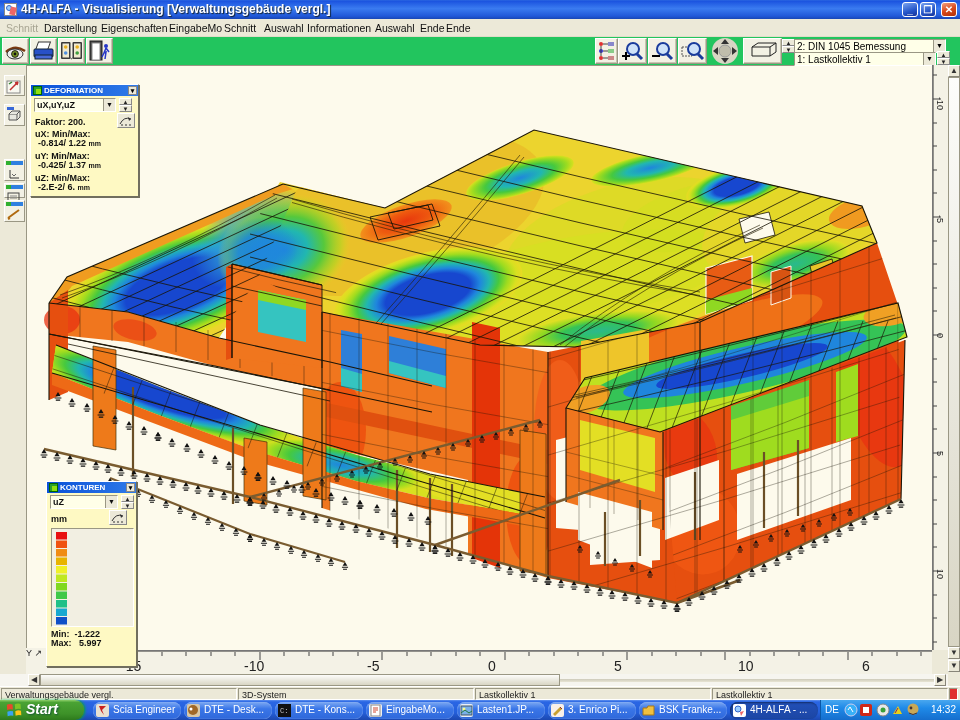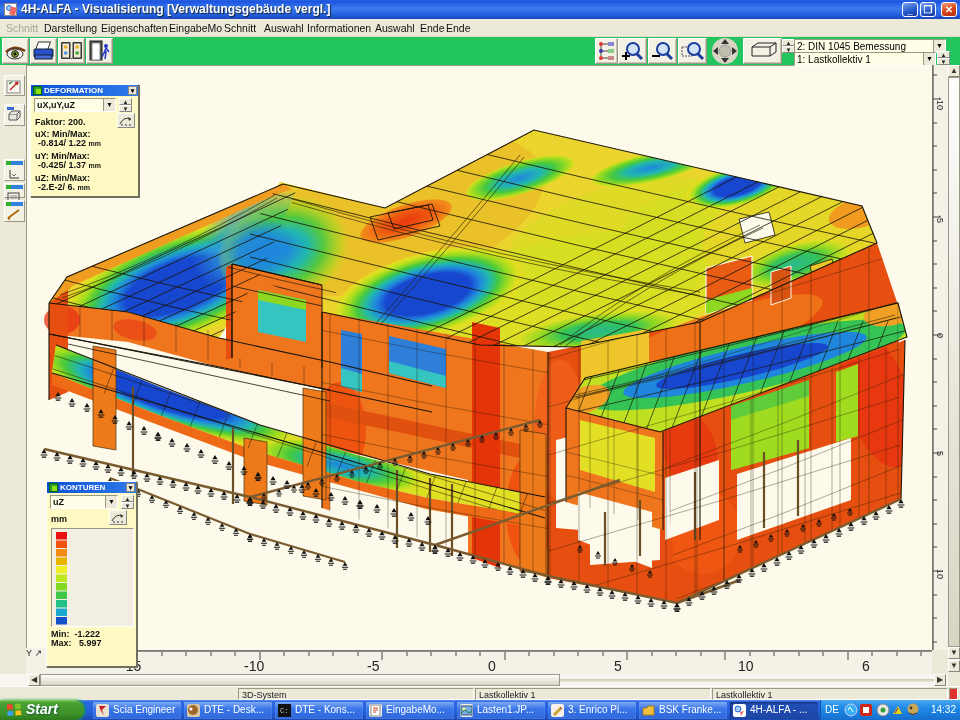--- a/index.html
+++ b/index.html
@@ -29,21 +29,21 @@
 .thumb{background:linear-gradient(#fdfdfb,#d8d5c4);border:1px solid #9a9784}
 #statusbar{position:absolute;left:0;top:686px;width:960px;height:14px;background:#ece9d8;font-size:9px;color:#222;border-top:1px solid #fff}
 #statusbar .cell{position:absolute;top:1px;height:12px;border:1px solid #9a9784;border-bottom-color:#fff;border-right-color:#fff;padding:1px 3px}
 #taskbar{position:absolute;left:0;top:700px;width:960px;height:20px;
  background:linear-gradient(#5e90ee 0%,#2a66e4 9%,#2460dc 60%,#1c48b0 100%)}
 #startbtn{position:absolute;left:0;top:0;width:84px;height:20px;border-radius:0 9px 9px 0;
  background:linear-gradient(#8ece6a 0%,#4aa334 12%,#3d9128 70%,#2d7a1c 100%);box-shadow:1px 0 3px #0a3;
  color:#fff;font-style:italic;font-weight:bold;font-size:14px;text-shadow:1px 1px 2px #153}
 #startbtn .flag{position:absolute;left:6px;top:2px;width:16px;height:15px}
 #startbtn .stxt{position:absolute;left:26px;top:1px}
-.task{position:absolute;top:2px;height:17px;border-radius:2px;background:linear-gradient(#7da9f2,#3a76e8 40%,#2f68da);
+.task{position:absolute;top:2px;height:17px;border-radius:8px;background:linear-gradient(#7da9f2,#3a76e8 40%,#2f68da);
  box-shadow:inset 0 0 1px #bcd4ff;color:#fff;font-size:10px;overflow:hidden;white-space:nowrap;padding:2px 3px 0 20px}
 .task.active{background:linear-gradient(#2250b8,#1c46a4);box-shadow:inset 1px 1px 2px #122c66}
 .task .ticn{position:absolute;left:3px;top:2px;width:13px;height:13px;border-radius:2px}
 #tray{position:absolute;right:0;top:0;width:140px;height:20px;background:linear-gradient(#49a7ef 0%,#1f8ae8 40%,#156ecd 100%);
  border-left:1px solid #0a58a8;color:#fff;font-size:10px}
 .panel{position:absolute;background:#fef9c3;border:1px solid #fff;border-right-color:#716f5e;border-bottom-color:#716f5e;box-shadow:1px 1px 0 #716f5e;font-family:Liberation Sans, sans-serif;font-size:9px;font-weight:bold;color:#111}
 .ptitle{height:11px;background:linear-gradient(90deg,#0a50d8,#2f7ae8);color:#fff;font-weight:bold;font-size:8px;padding:1px 2px 0 13px;position:relative}
 .ptitle .picn{position:absolute;left:2px;top:1px;width:9px;height:9px;background:#2aa02a;border:1px solid #060}
 .ptitle .picn i{position:absolute;right:0;bottom:0;width:5px;height:5px;background:#8fe00f}
 .pclose{position:absolute;right:1px;top:1px;width:9px;height:9px;background:#ece9d8;border:1px solid #888;font-size:7px;line-height:7px;text-align:center;color:#000}
@@ -908,20 +908,21 @@
 <div style="position:absolute;left:26px;top:648px;width:20px;height:14px;background:#f4f2e6;color:#222;font-size:9px">Y&nbsp;↗</div>
 
 <div id="hscroll">
  <div class="sbtn" style="left:28px;top:0">◀</div>
  <div class="thumb" style="position:absolute;left:40px;top:0;width:520px;height:12px"></div>
  <div style="position:absolute;left:560px;top:5px;width:374px;height:3px;background:linear-gradient(#cdcaba,#e8e5d4)"></div>
  <div class="sbtn" style="left:934px;top:0">▶</div>
 </div>
 
 <div id="statusbar">
+ <div class="cell" style="left:1px;width:236px">Verwaltungsgebäude vergl.</div>
  <div class="cell" style="left:238px;width:236px">3D-System</div>
  <div class="cell" style="left:475px;width:236px">Lastkollektiv 1</div>
  <div class="cell" style="left:712px;width:236px">Lastkollektiv 1</div>
  <div class="cell" style="left:949px;width:9px;background:#e03030"></div>
 </div>
 
 <div id="taskbar">
  <div id="startbtn">
       <svg class="flag" viewBox="0 0 14 13">
         <g transform="rotate(-4 7 6)">

